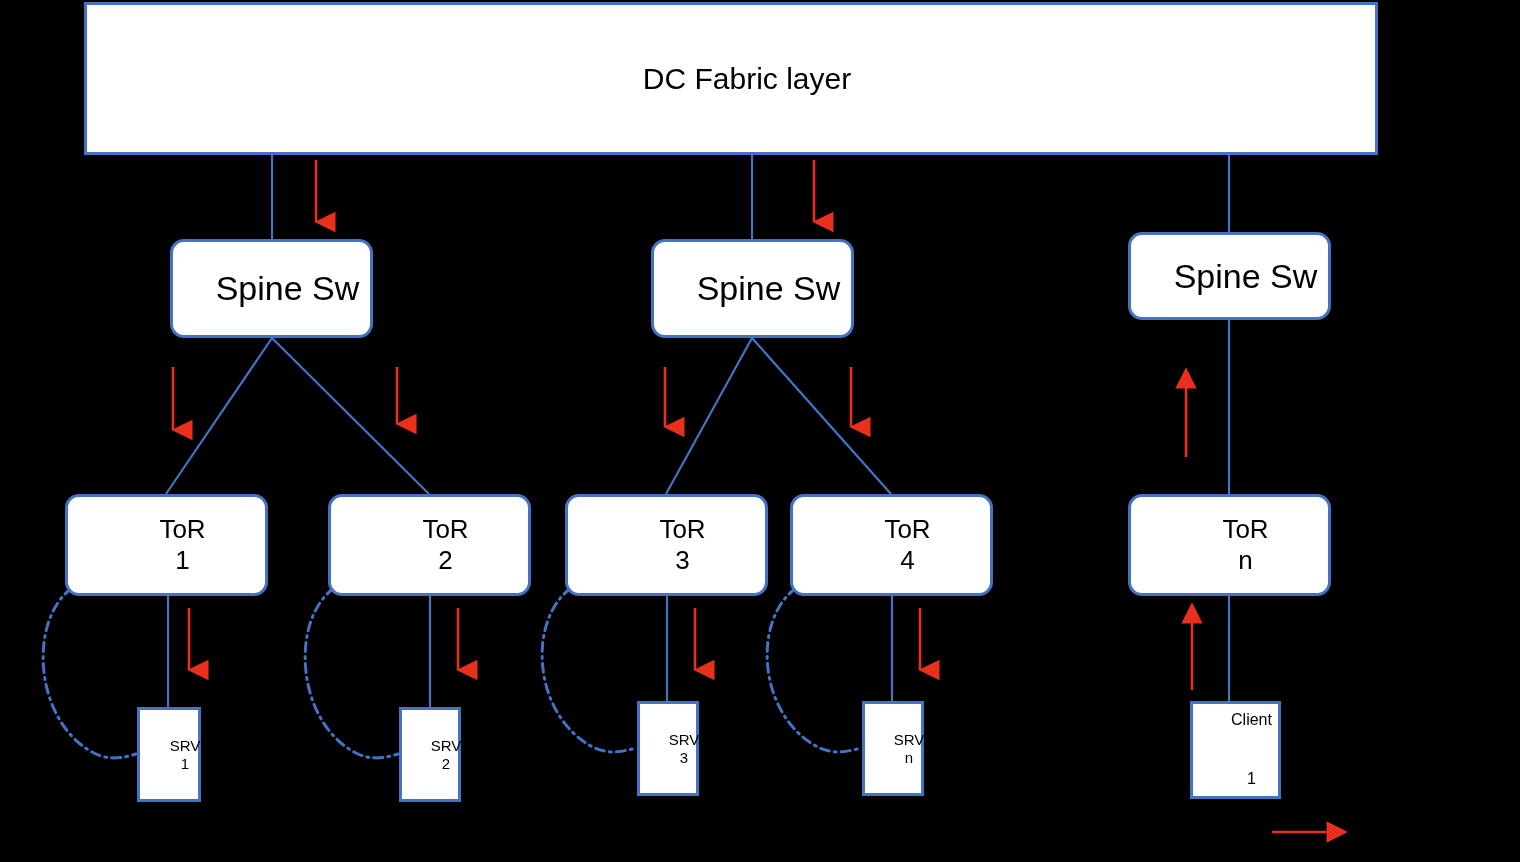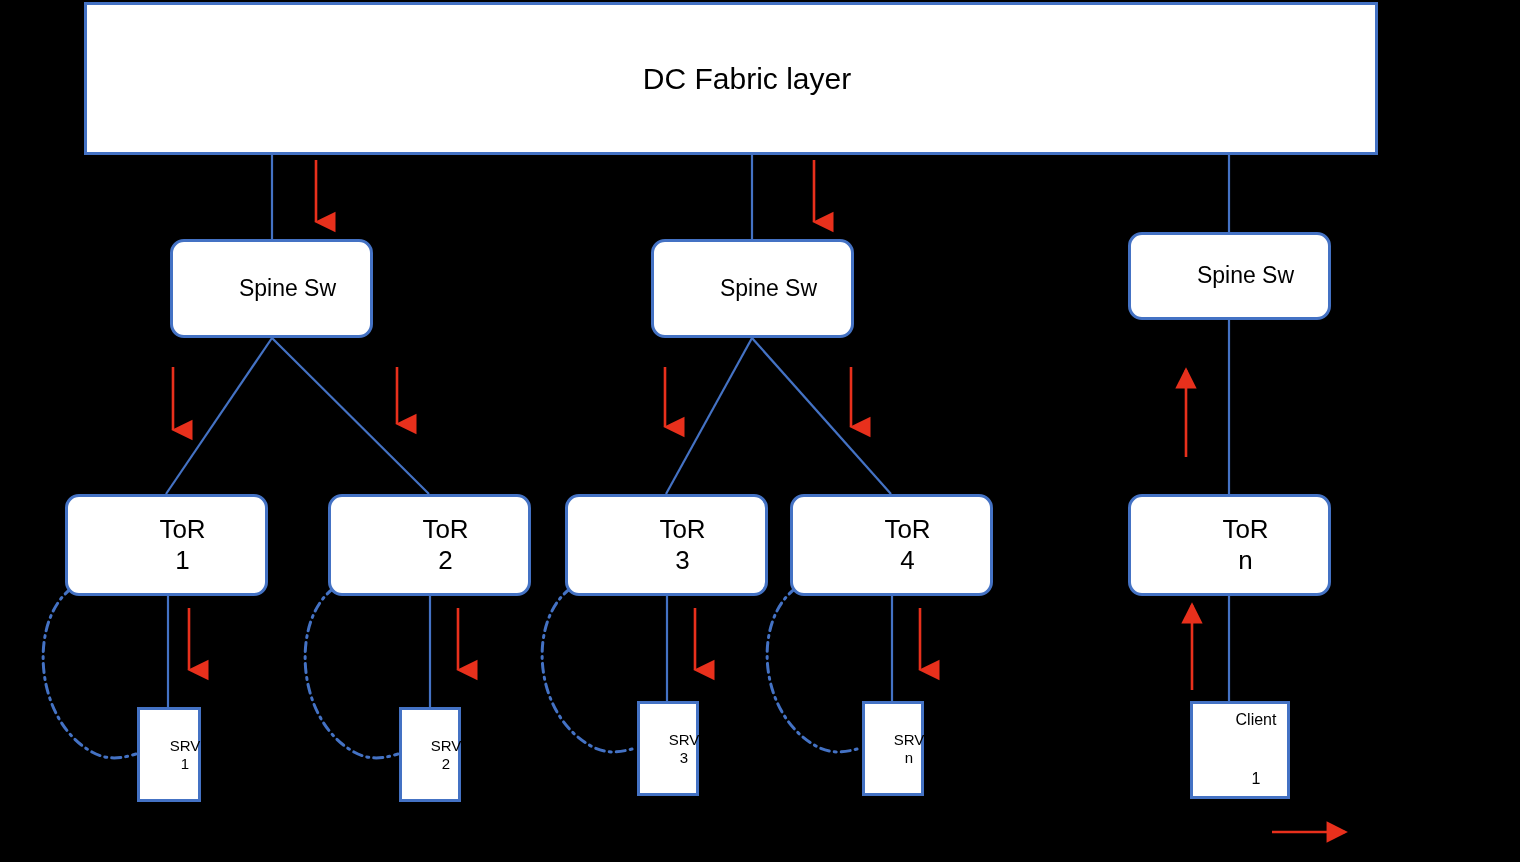--- a/index.html
+++ b/index.html
@@ -34,21 +34,21 @@
     justify-content: center;
     color: #000000;
     text-align: center;
     line-height: 1.18;
     z-index: 5;
     padding-left: 32px;
   }
   .node.rounded { border-radius: 14px; }
   .node.fabric { border-radius: 0; border-width: 3px; }
   .fabric-label { font-size: 30px; }
-  .spine-label { font-size: 23px; }
+  .spine-label { font-size: 34px; }
   .tor-line { font-size: 26px; }
   .srv-line { font-size: 15px; }
   .client-line { font-size: 16px; }
 </style>
 </head>
 <body>
 
 <div id="canvas">
 
   <svg id="edges" viewBox="0 0 1520 862" xmlns="http://www.w3.org/2000/svg">
@@ -145,19 +145,19 @@
         <div class="srv-line">2</div>
       </div>
       <div class="node" style="left: 637px; top: 701px; width: 62px; height: 95px; border-color: rgb(68, 114, 196); background: rgb(255, 255, 255); border-width: 3px;">
         <div class="srv-line">SRV</div>
         <div class="srv-line">3</div>
       </div>
       <div class="node" style="left: 862px; top: 701px; width: 62px; height: 95px; border-color: rgb(68, 114, 196); background: rgb(255, 255, 255); border-width: 3px;">
         <div class="srv-line">SRV</div>
         <div class="srv-line">n</div>
       </div>
-      <div class="node" style="left: 1190px; top: 701px; width: 100px; height: 98px; border-color: rgb(68, 114, 196); background: rgb(255, 255, 255); border-width: 3px; gap: 40px;">
+      <div class="node" style="left: 1190px; top: 701px; width: 91px; height: 98px; border-color: rgb(68, 114, 196); background: rgb(255, 255, 255); border-width: 3px; gap: 40px;">
         <div class="client-line">Client</div>
         <div class="client-line">1</div>
       </div>
     </div>
 
 </div>
 
 </body></html>

